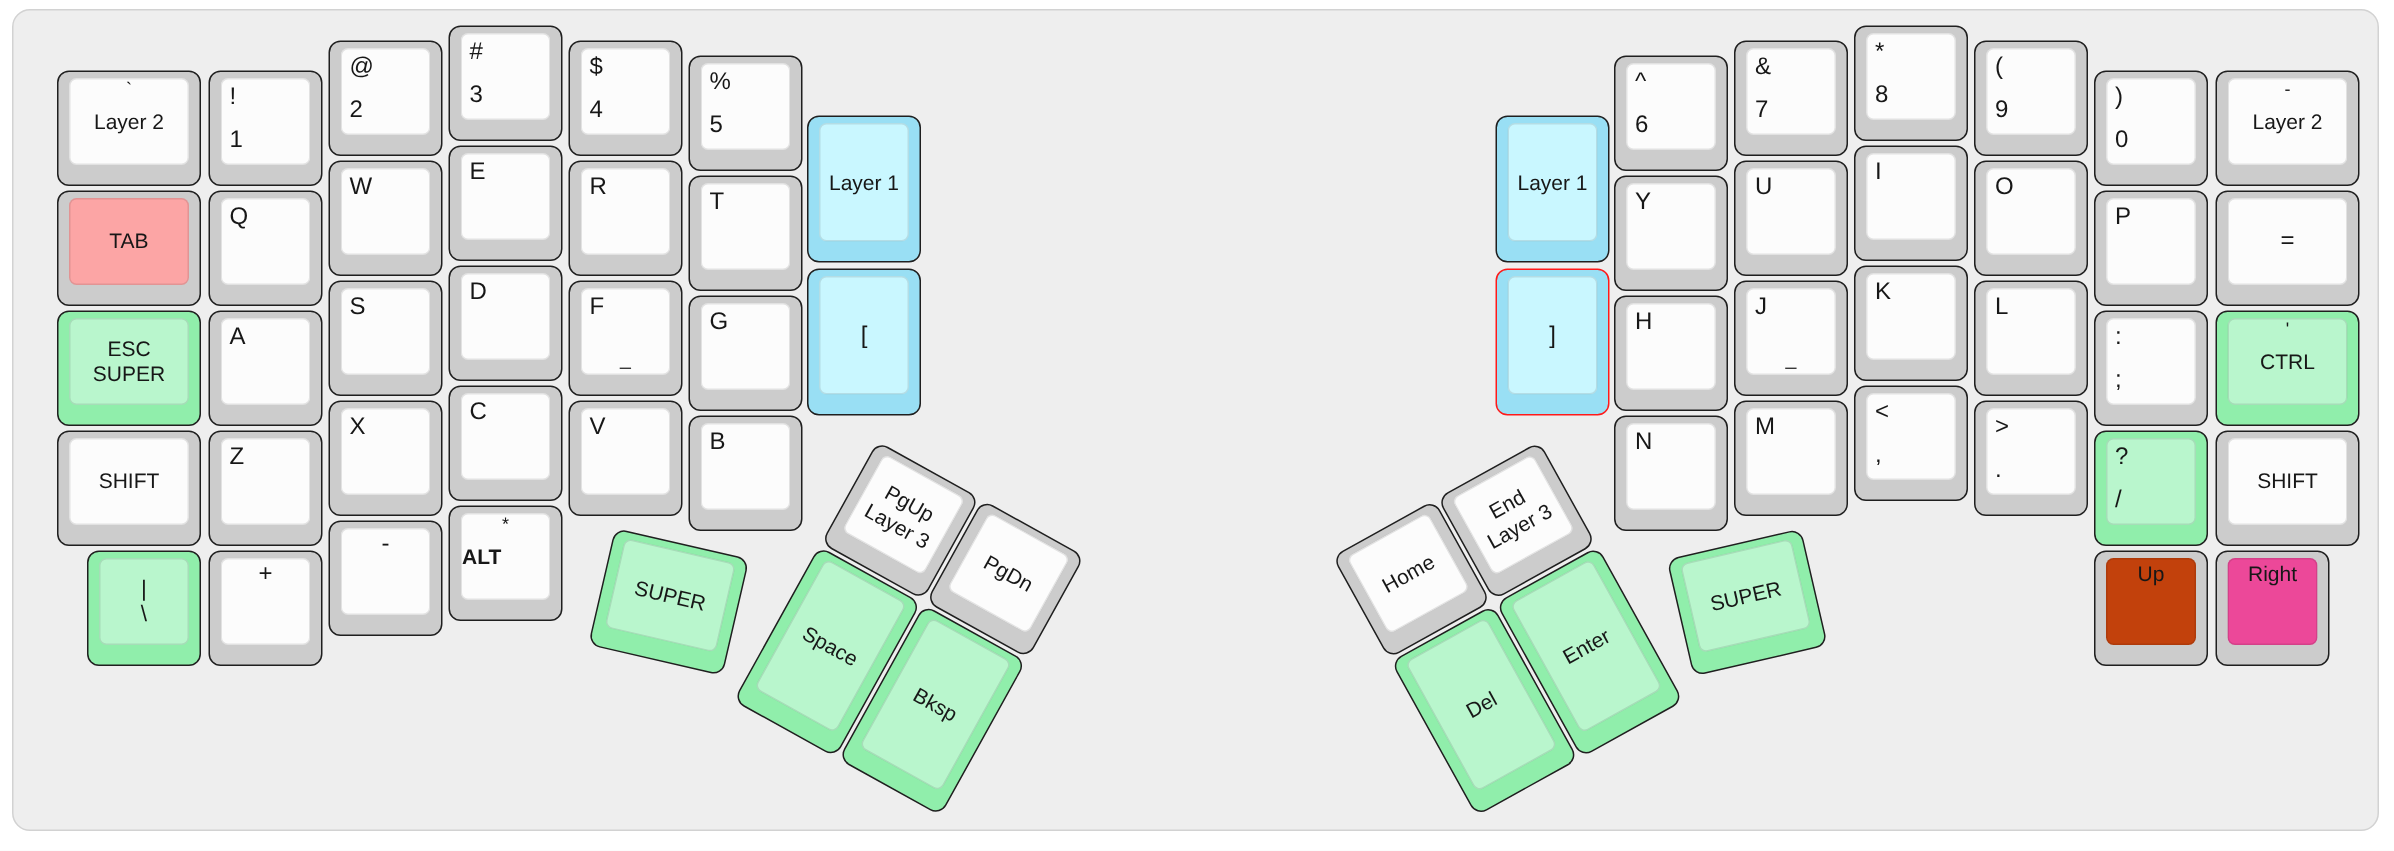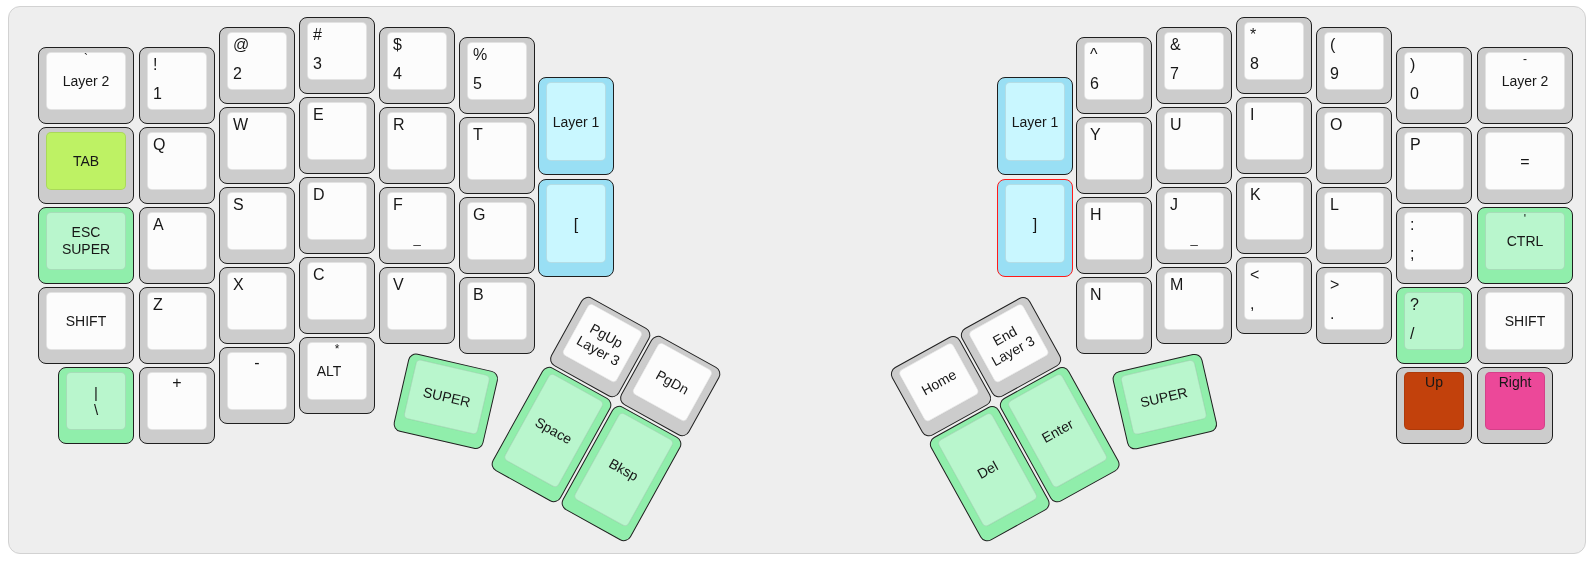--- a/index.html
+++ b/index.html
@@ -21,21 +21,21 @@
 <div class="stage">
   <div class="panel"></div>
   <div class="key-layer" id="key-layer">
       <div class="key" style="left: 38px; top: 47px; width: 96px; height: 77px; background: rgb(204, 204, 204);">
         <div class="key-inner" style="background: rgb(252, 252, 252);">
           <div class="lg" style="left: 0px; right: 0px; top: 0px; text-align: center; font-size: 12px;">`</div>
           <div class="lg" style="left: 0px; right: 0px; top: 50%; transform: translateY(-50%); text-align: center; font-size: 14px;">Layer 2</div>
         </div>
       </div>
       <div class="key" style="left: 38px; top: 127px; width: 96px; height: 77px; background: rgb(204, 204, 204);">
-        <div class="key-inner" style="background: #bef264; padding-left: 24px;">
+        <div class="key-inner" style="background: #fca5a5; padding-left: 24px;">
           <div class="lg" style="left: 0px; right: 0px; top: 50%; transform: translateY(-50%); text-align: center; font-size: 14px; line-height: 17px;">TAB</div>
         </div>
       </div>
       <div class="key" style="left: 38px; top: 207px; width: 96px; height: 77px; background: rgb(144, 238, 171);">
         <div class="key-inner" style="background: rgb(185, 246, 205);">
           <div class="lg" style="left: 0px; right: 0px; top: 50%; transform: translateY(-50%); text-align: center; font-size: 14px; line-height: 17px;">ESC
 SUPER</div>
         </div>
       </div>
       <div class="key" style="left: 38px; top: 287px; width: 96px; height: 77px; background: rgb(204, 204, 204);">
@@ -118,21 +118,21 @@
         </div>
       </div>
       <div class="key" style="left: 299px; top: 257px; width: 76px; height: 77px; background: rgb(204, 204, 204);">
         <div class="key-inner" style="background: rgb(252, 252, 252);">
           <div class="lg" style="left: 5px; top: 3px; font-size: 16px;">C</div>
         </div>
       </div>
       <div class="key" style="left: 299px; top: 337px; width: 76px; height: 77px; background: rgb(204, 204, 204);">
         <div class="key-inner" style="background: rgb(252, 252, 252);">
           <div class="lg" style="left: 0px; right: 0px; top: 0px; text-align: center; font-size: 12px;">*</div>
-          <div class="lg" style="left: 0px; right: 16px; top: 50%; transform: translateY(-50%); text-align: center; font-size: 14px;">ALT</div>
+          <div class="lg" style="left: 0px; right: 16px; top: 50%; transform: translateY(-50%); font-size: 14px; font-weight: bold;">ALT</div>
         </div>
       </div>
       <div class="key" style="left: 379px; top: 27px; width: 76px; height: 77px; background: rgb(204, 204, 204);">
         <div class="key-inner" style="background: rgb(252, 252, 252);">
           <div class="lg" style="left: 5px; top: 3px; font-size: 16px;">$</div>
           <div class="lg" style="left: 5px; top: 32px; font-size: 16px;">4</div>
         </div>
       </div>
       <div class="key" style="left: 379px; top: 107px; width: 76px; height: 77px; background: rgb(204, 204, 204);">
         <div class="key-inner" style="background: rgb(252, 252, 252);">

